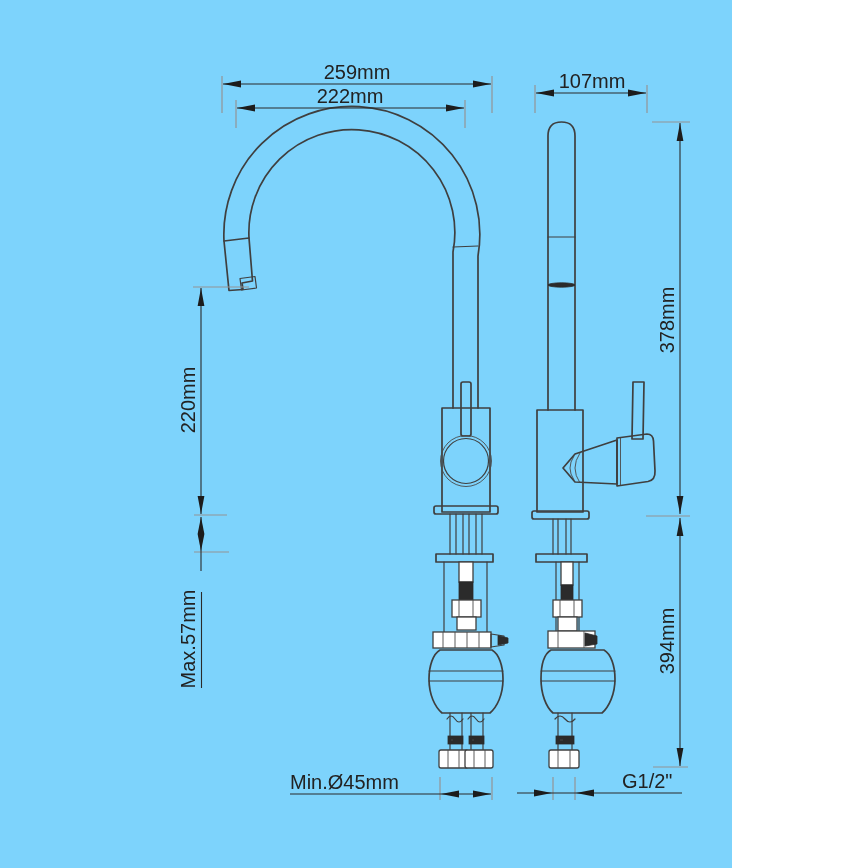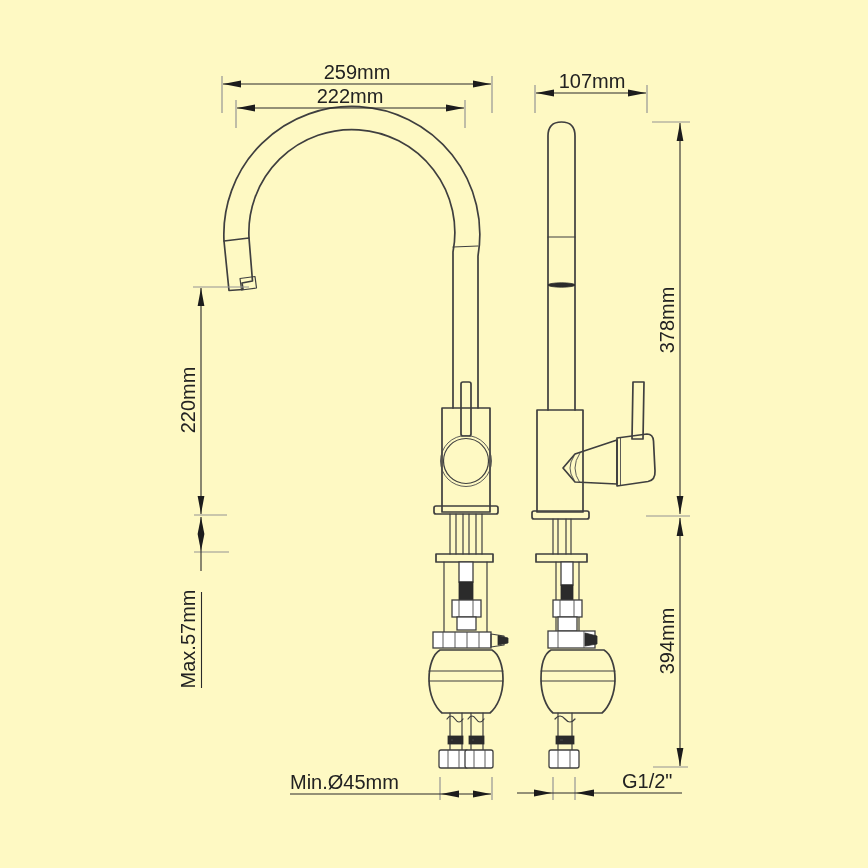--- a/index.html
+++ b/index.html
@@ -5,23 +5,23 @@
   html, body {
     margin: 0;
     padding: 0;
     background: #ffffff;
     width: 868px;
     height: 868px;
     overflow: hidden;
     font-family: "Liberation Sans", sans-serif;
   }
   .stage {
-    width: 868px;
+    width: 732px;
     height: 868px;
-    background: #fef9c3;
+    background: #7dd3fc;
     position: relative;
   }
   svg { display: block; }
   .outline {
     fill: none;
     stroke: #3f3f3f;
     stroke-width: 1.7;
     stroke-linejoin: round;
     stroke-linecap: round;
   }

